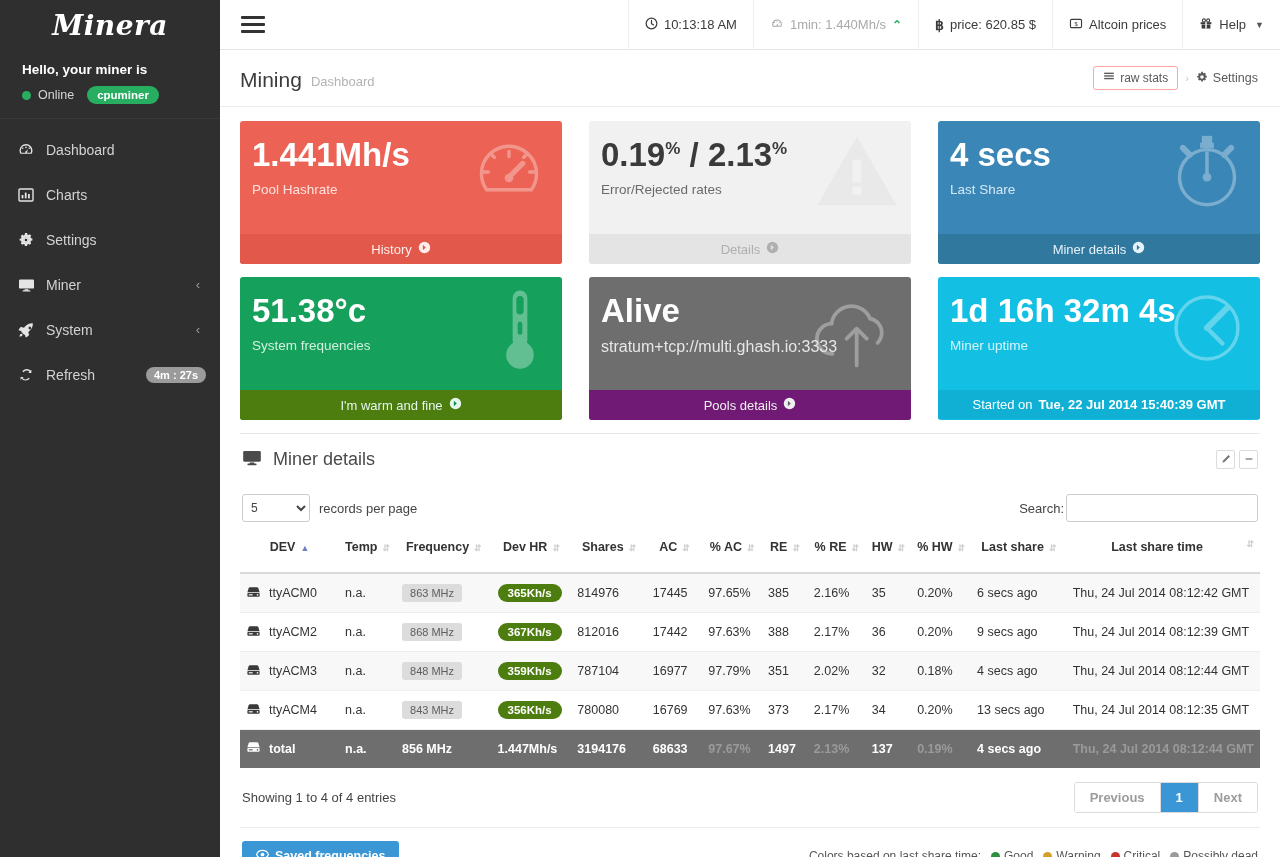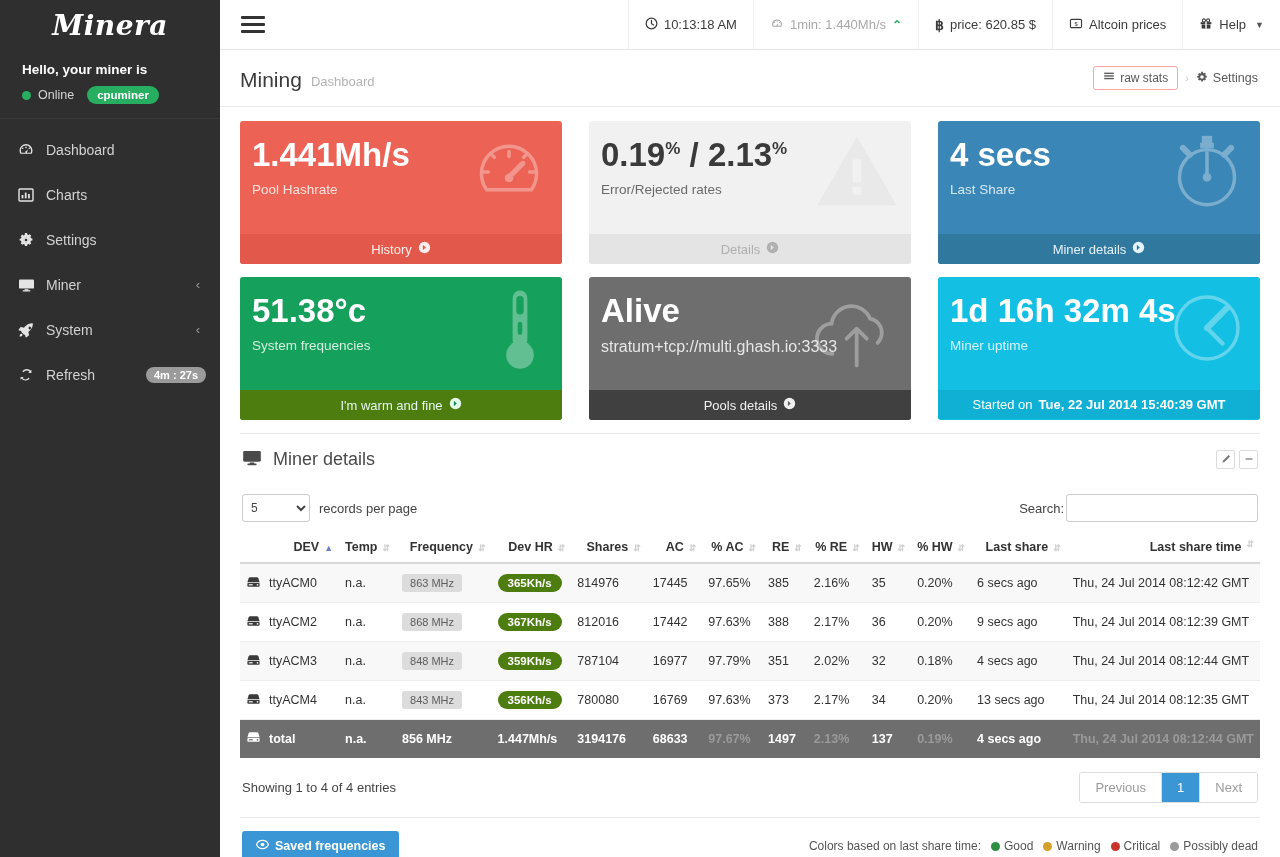--- a/index.html
+++ b/index.html
@@ -96,21 +96,21 @@
   .c-blue .card-num { color:#fff; }
   .c-blue .card-label { color:#d3e8f4; }
   .c-blue .card-foot { background:#31789f; color:#e4f2f9; }
   .c-green  { background:#15a05b; }
   .c-green .card-num { color:#fff; }
   .c-green .card-label { color:#d3f0e0; }
   .c-green .card-foot { background:#4d7c0f; color:#e4f7ec; }
   .c-dark   { background:#6e6e6e; }
   .c-dark .card-num { color:#fff; }
   .c-dark .card-label { color:#e6e6e6; }
-  .c-dark .card-foot { background:#404040; color:#f0f0f0;text-align:center; }
+  .c-dark .card-foot { background:#701a75; color:#f0f0f0;text-align:center; }
   .c-cyan   { background:#14bfe4; }
   .c-cyan .card-num { color:#fff; }
   .c-cyan .card-label { color:#d6f4fb; }
   .c-cyan .card-foot { background:#0fb0d4; color:#fff; }
   .c-cyan .card-foot b { font-weight:bold; }
   .alive-url { font-size:16px; }
   
   .panel { margin:2px 20px 0 20px; border-top:1px solid #e8e8e8; }
   .panel-head { display:flex; align-items:center; padding:14px 2px 12px 2px; }
   .panel-title { font-size:18px; font-weight:300; color:#4a4a4a; margin-left:11px; }
@@ -126,22 +126,22 @@
   }
   .records-text { font-size:13px; color:#444; margin-left:9px; }
   .search-wrap { margin-left:auto; display:flex; align-items:center; gap:2px; }
   .search-lbl { font-size:13px; color:#444; }
   .search-inp {
     width:192px; height:28px; border:1px solid #ccc; border-radius:3px; padding:3px 6px;
     font-size:12px; font-family:"Liberation Sans", sans-serif;
   }
   table.dt { width:100%; border-collapse:collapse; }
   table.dt th {
-    font-size:12.5px; font-weight:bold; color:#333; text-align:right;
-    padding:8px 6px 8px 6px; border-bottom:2px solid #d8d8d8; white-space:nowrap; cursor:pointer;
+    font-size:12.5px; font-weight:bold; color:#333; text-align:center;
+    padding:8px 6px 18px 6px; border-bottom:2px solid #d8d8d8; white-space:nowrap; cursor:pointer;
   }
   .sortico { display:inline-block; margin-left:5px; color:#cfcfcf; font-size:9px; line-height:8px; vertical-align:middle; }
   .sortico.active { color:#6f7fbf; }
   table.dt td {
     font-size:12.5px; padding:10px 6px; border-bottom:1px solid #eee; color:#333; white-space:nowrap;
   }
   tr.odd td { background:#f8f8f8;margin-top:32px; }
   tr.even td { background:#fff; }
   tr.total-row td { background:#6e6e6e; color:#fff; font-weight:bold; border-bottom:1px solid #6e6e6e; }
   tr.total-row td.muted-cell { color:#9a9a9a; }
@@ -150,21 +150,21 @@
   .freq-pill {
     background:#dcdcdc; color:#5e5e5e; font-size:11px; padding:3px 8px; border-radius:3px;
   }
   .hr-pill {
     background:#4d7c0f; color:#fff; font-size:11.5px; font-weight:bold;
     padding:3px 10px; border-radius:10px; display:inline-block;
   }
   .lastshare-good { color:#222; }
   .table-foot { display:flex; align-items:center; padding:14px 2px 12px 2px; }
   .entries-info { font-size:13px; color:#444; }
-  .pager { margin-left:auto; display:flex; border:1px solid #dcdcdc; border-radius:3px; overflow:hidden; }
+  .pager { margin-left:auto; display:flex; border:1px solid #dcdcdc; border-radius:3px; overflow:hidden;font-weight:bold; }
   .pg {
     padding:7px 15px; font-size:13px; color:#9c9c9c; background:#fff;
     border-right:1px solid #dcdcdc; cursor:pointer;
   }
   .pg:last-child { border-right:none; }
   .pg.active { background:#3a96d4; color:#fff; }
   .panel-bottom {
     display:flex; align-items:center; border-top:1px solid #ececec;
     padding:13px 2px 0 2px; margin-top:2px;
   }

